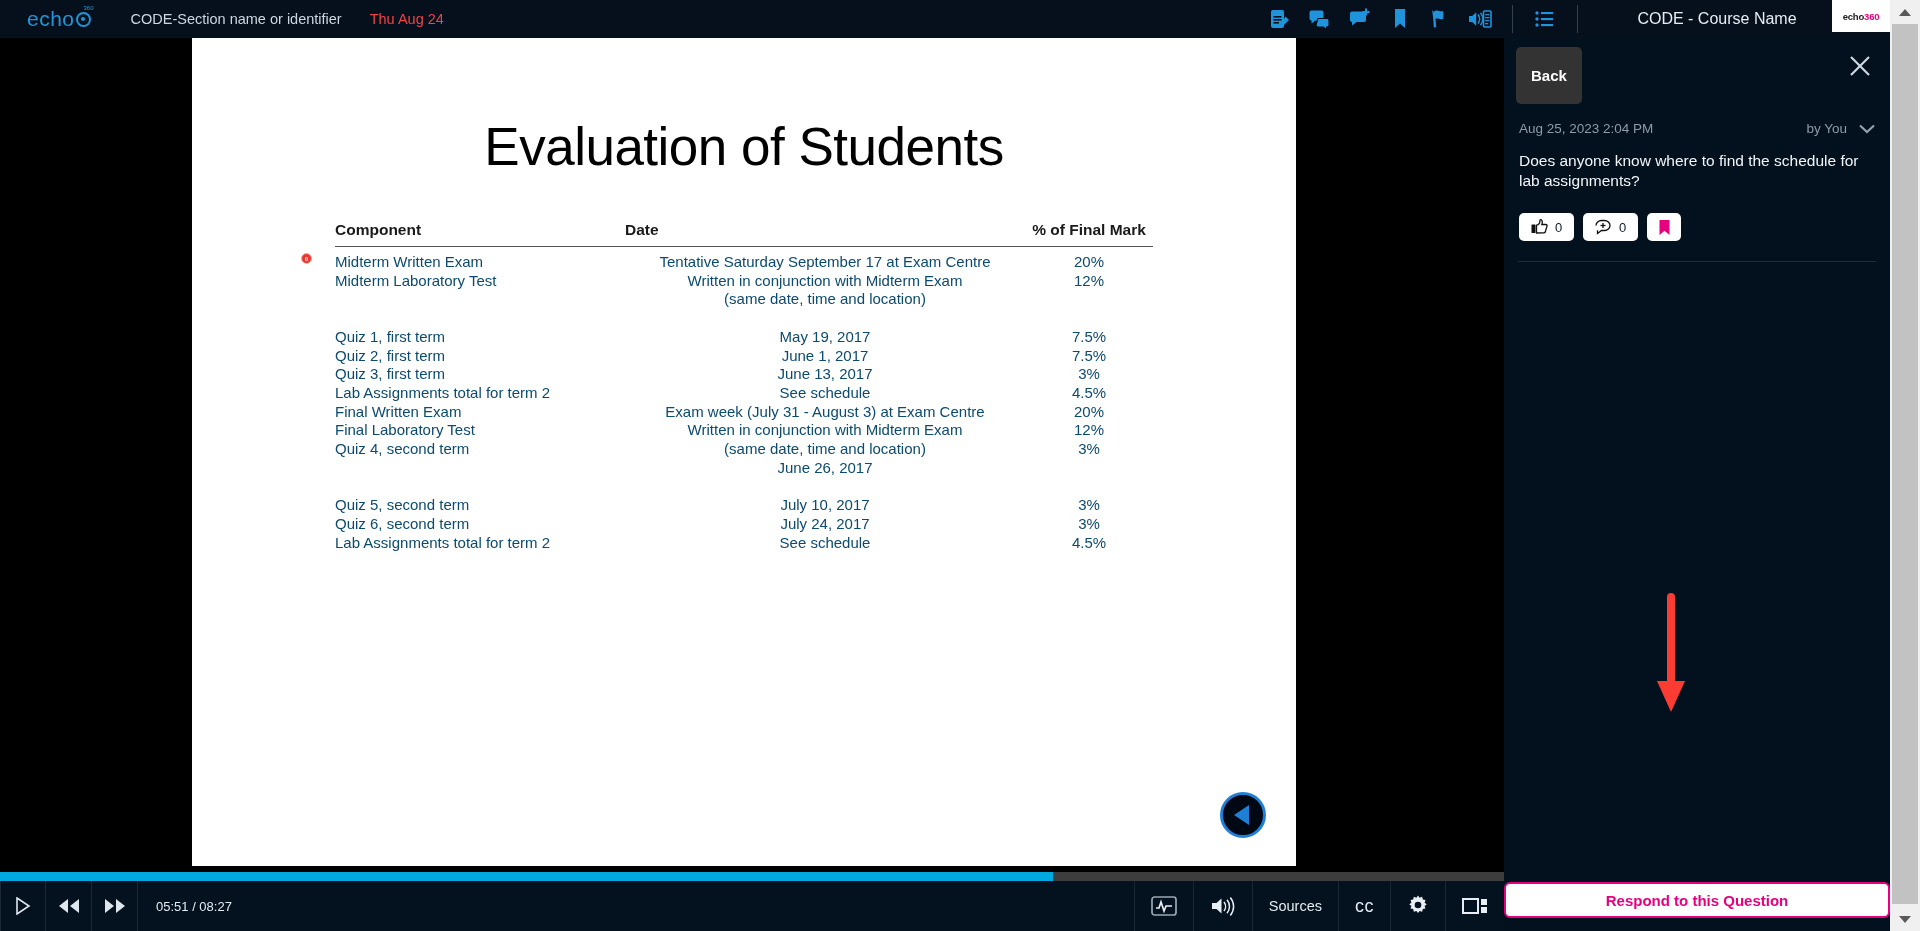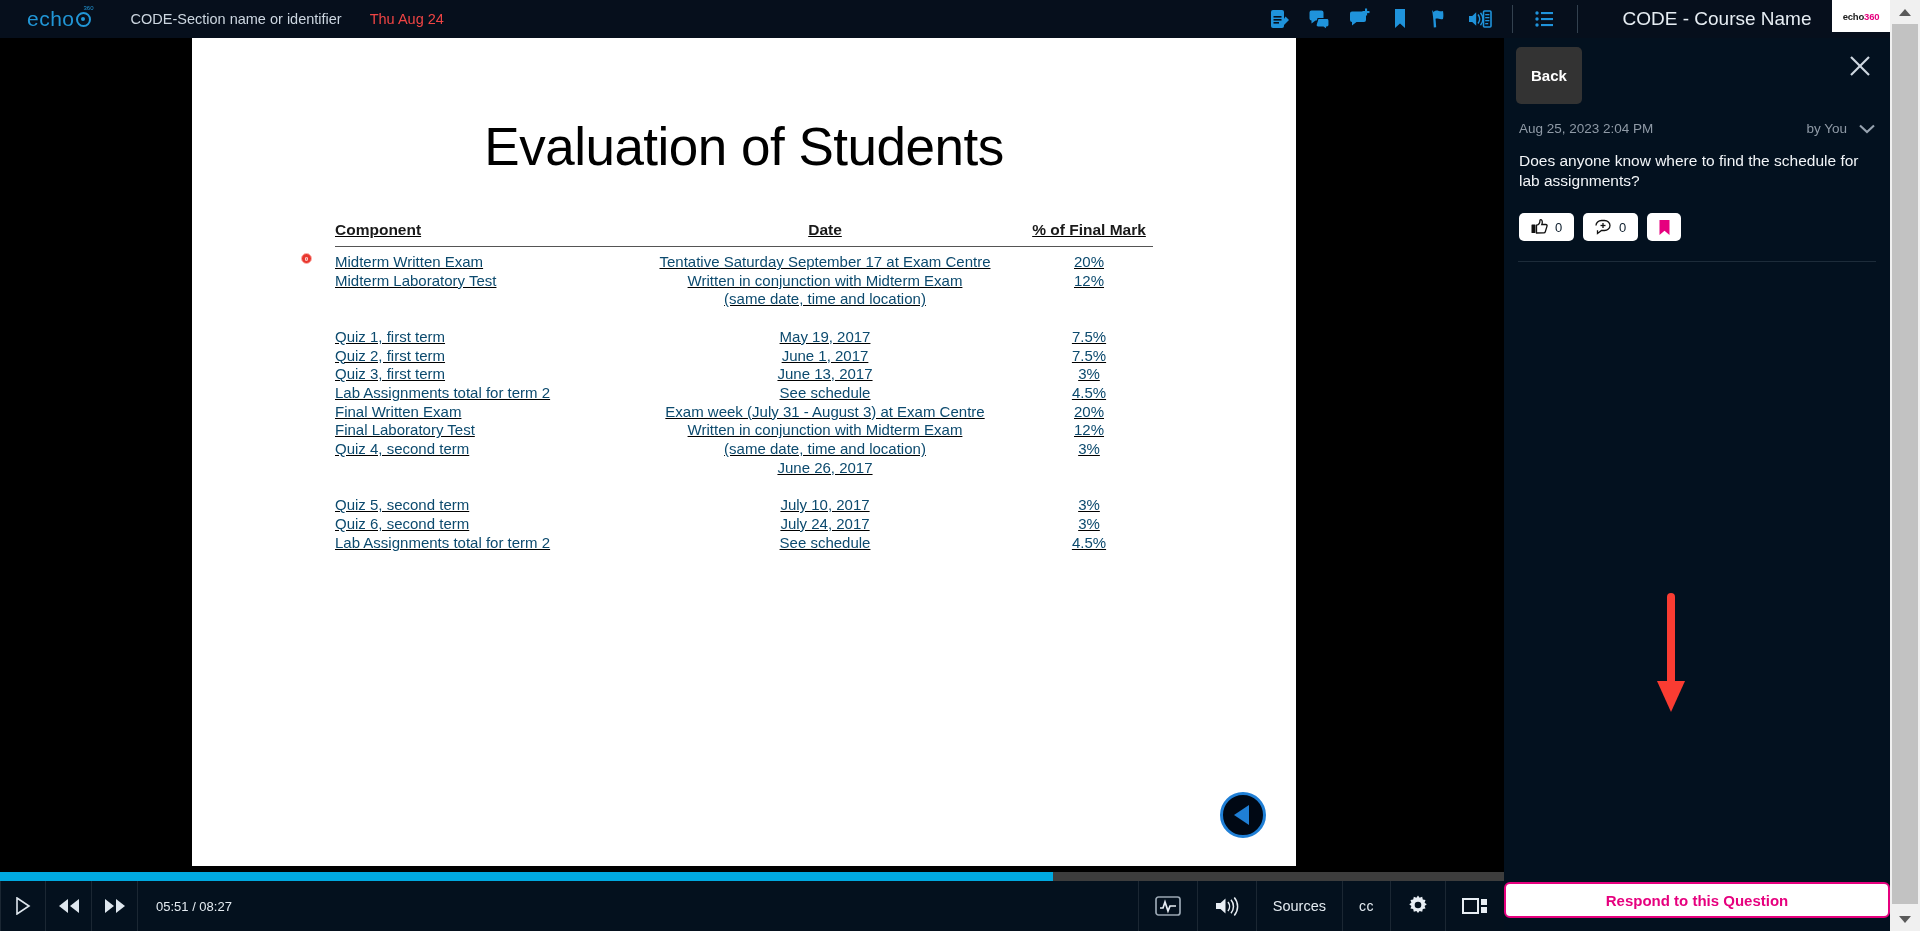--- a/index.html
+++ b/index.html
@@ -72,21 +72,21 @@
   }
   .tb-icon svg { display: block; }
   .tb-sep {
     width: 1px; height: 28px; background: #33414f;
     margin: 0 12px;
   }
   .topbar-title {
     width: 300px;
     text-align: center;
     color: #e6edf3;
-    font-size: 19px;
+    font-size: 16px;
     padding-right: 46px;
     white-space: nowrap;
   }
   .e360-box {
     position: absolute; top: 0; right: 30px;
     width: 58px; height: 32px;
     background: #fff;
     display: flex; align-items: center; justify-content: center;
     font-size: 9.5px; font-weight: bold;
     letter-spacing: -.2px;
@@ -115,31 +115,30 @@
     color: #000;
     margin-top: 78px;
     letter-spacing: -0.5px;
   }
   .slide-table {
     margin: 0 auto;
     margin-top: 44px;
     width: 818px;
     position: relative;
     font-family: "Liberation Serif", serif;
-    text-decoration: underline;
   }
   table.evaltbl { width: 100%; border-collapse: collapse; }
   table.evaltbl th {
     font-family: "Liberation Sans", sans-serif;
     font-size: 15.5px; font-weight: bold; color: #1a1a1a;
     padding-bottom: 7px;
     border-bottom: 1.6px solid #555;
   }
   table.evaltbl th.c-comp { text-align: left; width: 290px; }
-  table.evaltbl th.c-date { text-align: center; width: 400px; }
+  table.evaltbl th.c-date { text-align: left; width: 400px; }
   table.evaltbl th.c-pct  { text-align: center; width: 128px; }
   table.evaltbl td {
     font-family: "Liberation Sans", sans-serif;
     font-size: 15px; color: #0c4a6e;
     padding: 0; height: 18.7px; line-height: 18.7px;
     vertical-align: top;
   }
   table.evaltbl tr:first-child td { padding-top: 6px; }
   table.evaltbl td.c-comp { text-align: left; }
   table.evaltbl td.c-date { text-align: center; }
@@ -294,21 +293,21 @@
   }
   .pb-ritem {
     height: 50px;
     display: flex; align-items: center; justify-content: center;
     padding: 0 16px;
     cursor: pointer;
     border-left: 1px solid #1b2733;
     color: #e4ebf1; font-size: 14.5px;
     white-space: nowrap;
   }
-  .cc-label { font-size: 14px; letter-spacing: .5px; }
+  .cc-label { font-size: 18px; letter-spacing: .5px; }
 
   
   .scrollbar {
     position: absolute; top: 0; right: 0;
     width: 30px; height: 931px;
     background: #f0f0f0;
   }
   .sb-arrow {
     width: 30px; height: 24px;
     display: flex; align-items: center; justify-content: center;

